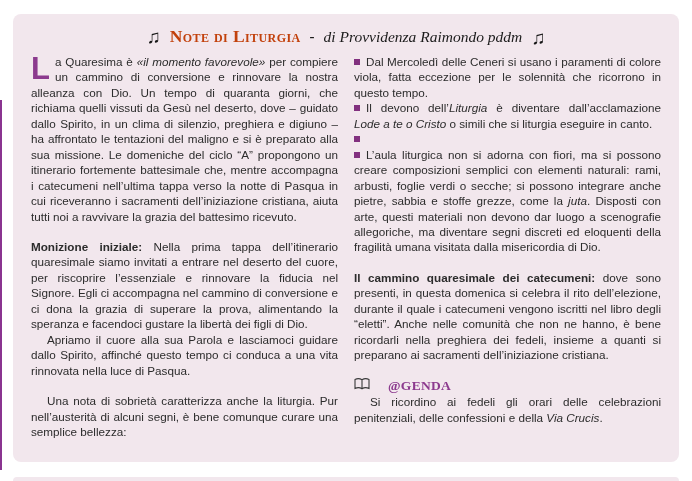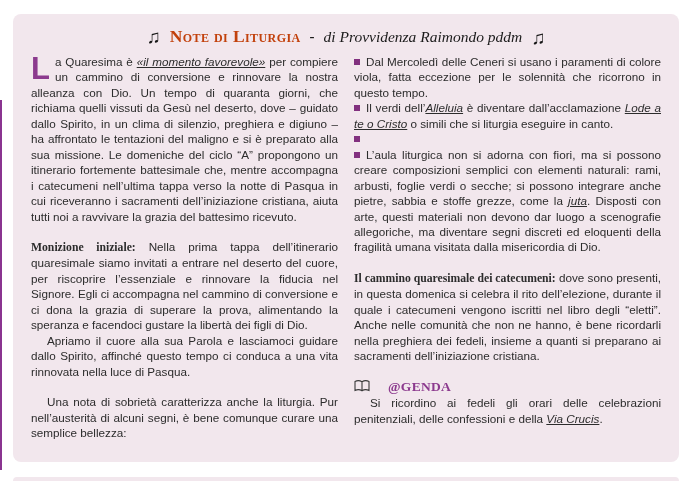--- a/index.html
+++ b/index.html
@@ -50,38 +50,38 @@
   }
   
   .cols{display:flex;gap:16px;}
   .col{width:307px;
     font-size:11.7px;line-height:15.45px;color:#2c2c2c;
     text-align:justify;
   }
   .col p{margin:0;}
   .gap{margin-top:15px !important;}
   .indent{text-indent:16px;}
-  .b{font-weight:bold;font-family:Liberation Serif, serif;}
-  .i{font-style:italic;text-decoration:underline;}
+  .b{font-weight:bold;}
+  .i{font-style:italic;}
   .dropcap{
     float:left;
     font-weight:bold;
     font-size:31px;
     line-height:26px;
     color:#8c3a8e;
     margin:2px 5px 0 0;
   }
   .sq{
     display:inline-block;width:6px;height:6px;
     background:#82307f;
     margin-right:6px;
     transform:translateY(-1px);
   }
   
-  .agenda-hdr{margin-top:15px;display:flex;align-items:center;}
+  .agenda-hdr{margin-top:15px;display:flex;}
   .book{width:16px;height:12px;display:inline-block;}
   .agenda-ttl{
     font-family:"Liberation Serif", serif;
     font-weight:bold;
     font-size:13.5px;
     color:#8c3a8e;
     margin-left:18px;
     letter-spacing:0.3px;
   }
   .agenda-txt{margin-top:1px !important;}
@@ -107,21 +107,21 @@
 
       <div class="col">
         <p><span class="dropcap">L</span><span><span>a Quaresima è </span><span class="i">«il momento favorevole»</span><span> per compiere un cammino di conversione e rinnovare la nostra alleanza con Dio. Un tempo di quaranta giorni, che richiama quelli vissuti da Gesù nel deserto, dove – guidato dallo Spirito, in un clima di silenzio, preghiera e digiuno – ha affrontato le tentazioni del maligno e si è preparato alla sua missione. Le domeniche del ciclo “A” propongono un itinerario fortemente battesimale che, mentre accompagna i catecumeni nell’ultima tappa verso la notte di Pasqua in cui riceveranno i sacramenti dell’iniziazione cristiana, aiuta tutti noi a ravvivare la grazia del battesimo ricevuto.</span></span></p>
         <p class="gap"><span class="b">Monizione iniziale:</span><span> Nella prima tappa dell’itinerario quaresimale siamo invitati a entrare nel deserto del cuore, per riscoprire l’essenziale e rinnovare la fiducia nel Signore. Egli ci accompagna nel cammino di conversione e ci dona la grazia di superare la prova, alimentando la speranza e facendoci gustare la libertà dei figli di Dio.</span></p>
         <p class="indent"><span>Apriamo il cuore alla sua Parola e lasciamoci guidare dallo Spirito, affinché questo tempo ci conduca a una vita rinnovata nella luce di Pasqua.</span></p>
         <p class="gap indent"><span>Una nota di sobrietà caratterizza anche la liturgia. Pur nell’austerità di alcuni segni, è bene comunque curare una semplice bellezza:</span></p>
       </div>
 
       <div class="col">
         <p><span class="sq"></span><span><span>Dal Mercoledì delle Ceneri si usano i paramenti di colore viola, fatta eccezione per le solennità che ricorrono in questo tempo.</span></span></p>
-        <p><span class="sq"></span><span><span>Il verdi dell’</span><span class="i">Alleluia</span><span> è diventare dall’acclamazione </span><span class="i">Lode a te o Cristo</span><span> o simili che si liturgia eseguire in canto.</span></span></p>
+        <p><span class="sq"></span><span><span>Il devono dell’</span><span class="i">Liturgia</span><span> è diventare dall’acclamazione </span><span class="i">Lode a te o Cristo</span><span> o simili che si liturgia eseguire in canto.</span></span></p>
         <p><span class="sq"></span></p>
         <p><span class="sq"></span><span><span>L’aula liturgica non si adorna con fiori, ma si possono creare composizioni semplici con elementi naturali: rami, arbusti, foglie verdi o secche; si possono integrare anche pietre, sabbia e stoffe grezze, come la </span><span class="i">juta</span><span>. Disposti con arte, questi materiali non devono dar luogo a scenografie allegoriche, ma diventare segni discreti ed eloquenti della fragilità umana visitata dalla misericordia di Dio.</span></span></p>
 
         <p class="gap"><span class="b">Il cammino quaresimale dei catecumeni:</span><span> dove sono presenti, in questa domenica si celebra il rito dell’elezione, durante il quale i catecumeni vengono iscritti nel libro degli “eletti”. Anche nelle comunità che non ne hanno, è bene ricordarli nella preghiera dei fedeli, insieme a quanti si preparano ai sacramenti dell’iniziazione cristiana.</span></p>
 
         <div class="agenda-hdr">
           <span class="book">
             <svg width="16" height="12" viewBox="0 0 16 12">
               <path d="M1 1.5 C3.5 0.2 6 0.5 8 1.8 C10 0.5 12.5 0.2 15 1.5 L15 10.5 C12.5 9.3 10 9.5 8 10.8 C6 9.5 3.5 9.3 1 10.5 Z M8 1.8 L8 10.8" fill="none" stroke="#3a3a3a" stroke-width="1.1"></path>
             </svg>

